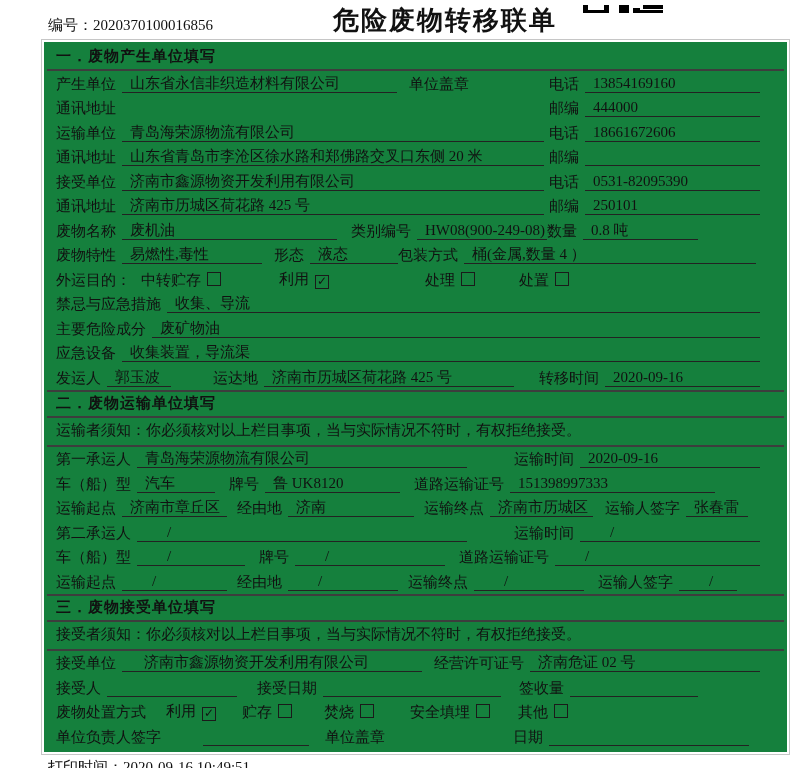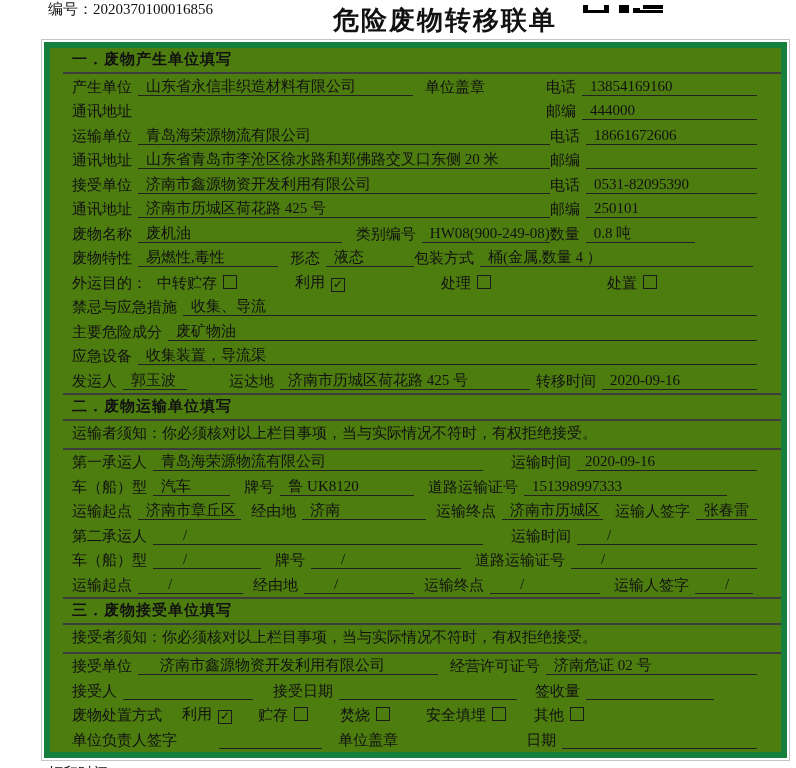--- a/index.html
+++ b/index.html
@@ -2,26 +2,26 @@
 <html><head>
 <meta charset="utf-8">
 <style>
   html,body { margin:0; padding:0; }
   body {
     width:796px; height:768px; background:#ffffff; position:relative;
     font-family:"Liberation Serif","DejaVu Serif",serif;
     color:#111111; font-size:15px;
   }
   .hdr { position:relative; height:42px; }
-  .num { position:absolute; left:48px; top:0; font-size:15px; white-space:nowrap; }
+  .num { position:absolute; left:48px; top:16px; font-size:15px; white-space:nowrap; }
   .title { position:absolute; left:94px; right:0; top:3px; text-align:center;
            font-size:26px; font-weight:bold; letter-spacing:2px; }
   .qr { position:absolute; left:583px; top:0; }
-  .tbl { margin-left:44px; width:743px; border:6px solid #15803d;
-         outline:1px solid #c6c6c6; outline-offset:2px; box-sizing:border-box; background:#4d7c0f;padding-left:13px; }
+  .tbl { margin-left:44px; width:743px; border:3px solid #15803d;
+         outline:1px solid #c6c6c6; outline-offset:2px; box-sizing:border-box; background:#15803d; }
   .sec-title { font-weight:bold; font-size:15px; padding:2px 9px 3px;
                border-bottom:2px solid #3d3d3d; letter-spacing:1px; }
   .sec-title.mid { border-top:2px solid #3d3d3d; }
   .notice { padding:3px 9px 5px; border-bottom:2px solid #3d3d3d;font-family:Liberation Mono, monospace; }
   .row { display:flex; align-items:flex-end; height:24.5px;
          padding:0 24px 3px 9px; box-sizing:border-box; }
   .lbl { white-space:nowrap; margin-right:6px; line-height:18px; }
   .u { border-bottom:1px solid #222222; height:19px; line-height:18px;
        padding-left:8px; white-space:nowrap; box-sizing:border-box; }
   .u.fill { flex:1; }
@@ -122,21 +122,21 @@
     <span class="lbl">外运目的：</span>
     <span class="opt" style="margin-left:4px">
       <span>中转贮存</span><span class="cb"></span>
     </span>
     <span class="opt" style="margin-left:58px">
       <span>利用</span><span class="cb"><span>✓</span></span>
     </span>
     <span class="opt" style="margin-left:96px">
       <span>处理</span><span class="cb"></span>
     </span>
-    <span class="opt" style="margin-left:116px">
+    <span class="opt" style="margin-left:44px">
       <span>处置</span><span class="cb"></span>
     </span>
   </div>
 
   <div class="row">
     <span class="lbl">禁忌与应急措施</span>
     <span class="u fill">收集、导流</span>
   </div>
 
   <div class="row">

